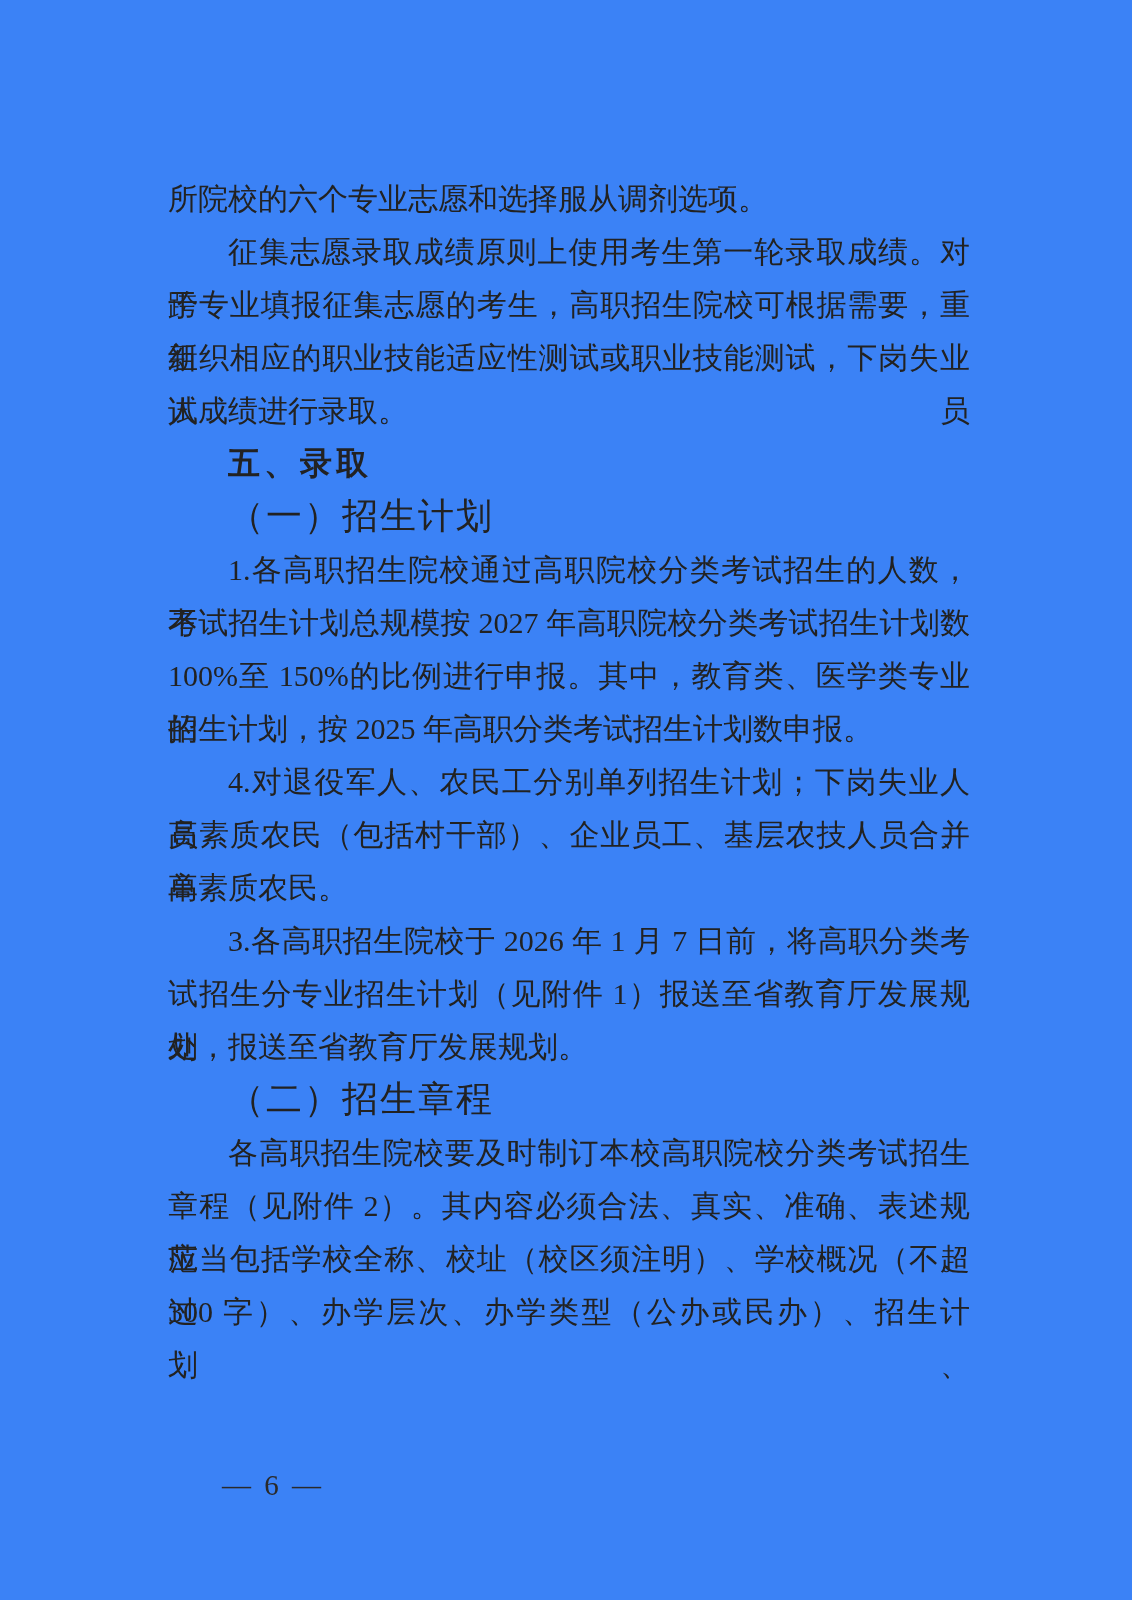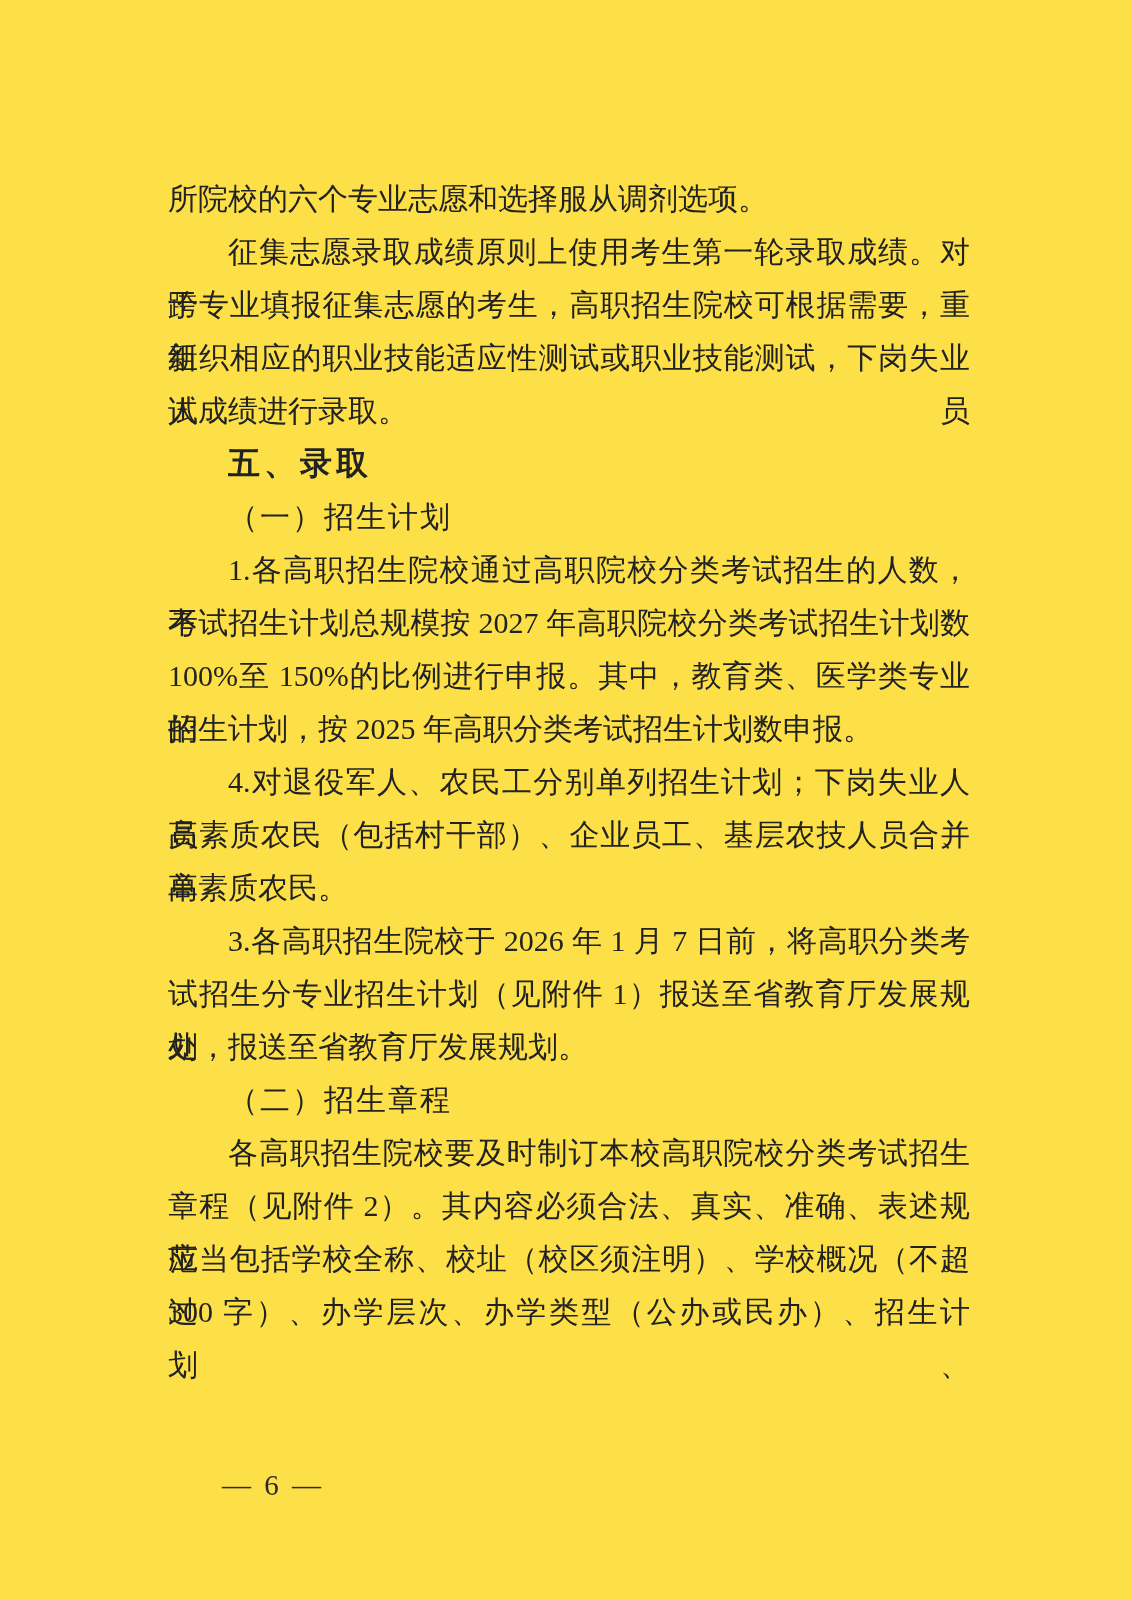--- a/index.html
+++ b/index.html
@@ -4,21 +4,21 @@
 <style>
   html, body {
     margin: 0;
     padding: 0;
     background: #e8e8e8;
   }
   .page {
     position: relative;
     width: 1132px;
     height: 1600px;
-    background: #fde047;
+    background: #3b82f6;
     overflow: hidden;
     font-family: "Liberation Serif", "DejaVu Serif", serif;
     color: #222222;
   }
   .text-block {
     position: absolute;
     left: 168px;
     top: 172px;
     width: 802px;
   }
@@ -36,21 +36,21 @@
   .line.indent {
     text-indent: 60px;
   }
   .line.h1 {
     font-family: Liberation Serif, serif;
     font-weight: 900;
     font-size: 32px;
     letter-spacing: 4px;
   }
   .line.h2 {
-    font-size: 30px;
+    font-size: 36px;
     letter-spacing: 2px;
   }
   .footer {
     position: absolute;
     left: 222px;
     top: 1459px;
     height: 53px;
     line-height: 53px;
     font-size: 29px;
     letter-spacing: 3px;

